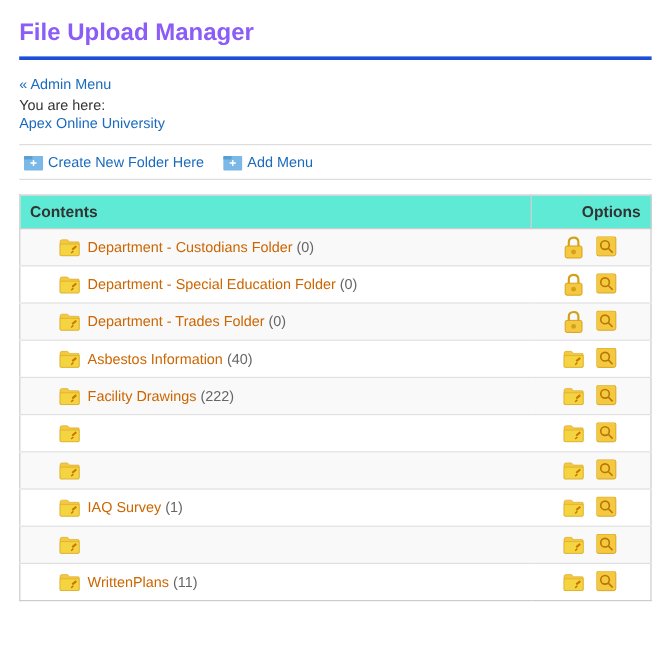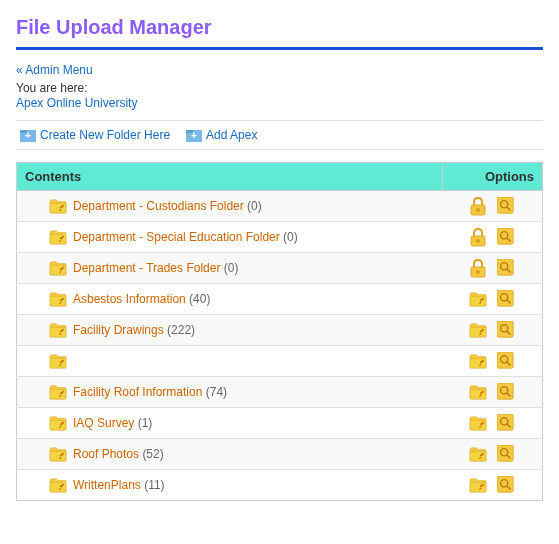--- a/index.html
+++ b/index.html
@@ -174,21 +174,21 @@
     </button>
 
     <button class="toolbar-btn">
       <span class="toolbar-icon">
         <svg width="16" height="16" viewBox="0 0 16 16">
           <rect x="0" y="3" width="16" height="12" rx="1" fill="#7ab8e8"></rect>
           <rect x="0" y="3" width="7" height="3" rx="1" fill="#5a9fd4"></rect>
           <text x="8" y="12" text-anchor="middle" font-size="10" fill="white" font-weight="bold">+</text>
         </svg>
       </span>
-      <span>Add Apex</span>
+      <span>Add Menu</span>
     </button>
   </div>
 
   <table class="file-table">
     <thead>
       <tr>
         <th>Contents</th>
         <th class="options-col">Options</th>
       </tr>
     </thead>
@@ -383,21 +383,20 @@
         </tr>
         <tr>
           <td>
             <div class="row-content">
       <span class="folder-icon"><svg class="folder-svg" viewBox="0 0 20 18" xmlns="http://www.w3.org/2000/svg">
       <path d="M1 4 Q1 2 3 2 L8 2 L10 4 L18 4 Q19 4 19 5 L19 16 Q19 17 18 17 L2 17 Q1 17 1 16 Z" fill="#f5c842" stroke="#d4a017" stroke-width="0.5"></path>
       <path d="M1 6 L19 6 L19 16 Q19 17 18 17 L2 17 Q1 17 1 16 Z" fill="#f5d442" stroke="#d4a017" stroke-width="0.5"></path>
       <rect x="12" y="9" width="5" height="2" rx="0.5" fill="#cc7700" transform="rotate(-40 14 10)"></rect>
       <polygon points="11,14 13,12 14,13 12,15" fill="#cc7700"></polygon>
     </svg></span>
-      <a class="folder-link" href="#">Facility Roof Information <span style="color:#666;">(74)</span></a>
     </div>
           </td>
           <td>
             <div class="options-cell">
               <span class="action-icon">
                 <svg class="folder-svg" viewBox="0 0 20 18" xmlns="http://www.w3.org/2000/svg">
       <path d="M1 4 Q1 2 3 2 L8 2 L10 4 L18 4 Q19 4 19 5 L19 16 Q19 17 18 17 L2 17 Q1 17 1 16 Z" fill="#f5c842" stroke="#d4a017" stroke-width="0.5"></path>
       <path d="M1 6 L19 6 L19 16 Q19 17 18 17 L2 17 Q1 17 1 16 Z" fill="#f5d442" stroke="#d4a017" stroke-width="0.5"></path>
       <rect x="12" y="9" width="5" height="2" rx="0.5" fill="#cc7700" transform="rotate(-40 14 10)"></rect>
       <polygon points="11,14 13,12 14,13 12,15" fill="#cc7700"></polygon>
@@ -447,21 +446,20 @@
         </tr>
         <tr>
           <td>
             <div class="row-content">
       <span class="folder-icon"><svg class="folder-svg" viewBox="0 0 20 18" xmlns="http://www.w3.org/2000/svg">
       <path d="M1 4 Q1 2 3 2 L8 2 L10 4 L18 4 Q19 4 19 5 L19 16 Q19 17 18 17 L2 17 Q1 17 1 16 Z" fill="#f5c842" stroke="#d4a017" stroke-width="0.5"></path>
       <path d="M1 6 L19 6 L19 16 Q19 17 18 17 L2 17 Q1 17 1 16 Z" fill="#f5d442" stroke="#d4a017" stroke-width="0.5"></path>
       <rect x="12" y="9" width="5" height="2" rx="0.5" fill="#cc7700" transform="rotate(-40 14 10)"></rect>
       <polygon points="11,14 13,12 14,13 12,15" fill="#cc7700"></polygon>
     </svg></span>
-      <a class="folder-link" href="#">Roof Photos <span style="color:#666;">(52)</span></a>
     </div>
           </td>
           <td>
             <div class="options-cell">
               <span class="action-icon">
                 <svg class="folder-svg" viewBox="0 0 20 18" xmlns="http://www.w3.org/2000/svg">
       <path d="M1 4 Q1 2 3 2 L8 2 L10 4 L18 4 Q19 4 19 5 L19 16 Q19 17 18 17 L2 17 Q1 17 1 16 Z" fill="#f5c842" stroke="#d4a017" stroke-width="0.5"></path>
       <path d="M1 6 L19 6 L19 16 Q19 17 18 17 L2 17 Q1 17 1 16 Z" fill="#f5d442" stroke="#d4a017" stroke-width="0.5"></path>
       <rect x="12" y="9" width="5" height="2" rx="0.5" fill="#cc7700" transform="rotate(-40 14 10)"></rect>
       <polygon points="11,14 13,12 14,13 12,15" fill="#cc7700"></polygon>

